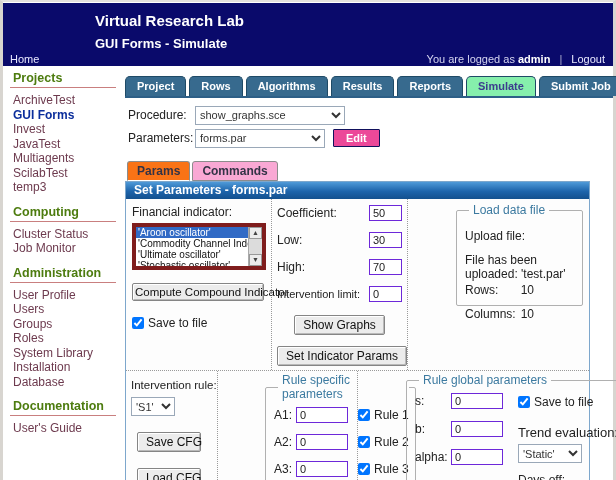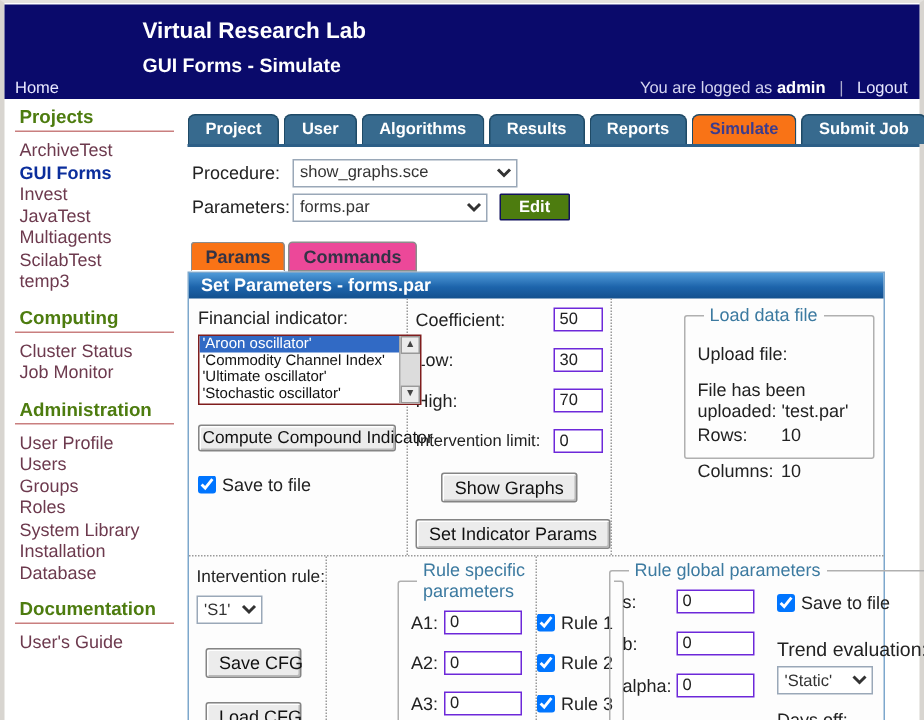--- a/index.html
+++ b/index.html
@@ -26,51 +26,51 @@
   .side-link { display:block; font-size:12px; line-height:14.5px; color:#6d3a4e;
                text-decoration:none; padding-left:3px; cursor:pointer; }
   .side-link.active { color:#0b2e9c; font-weight:bold; }
 
   
   .main { position:absolute; left:122px; top:74px; width:488px; }
   .tabstrip { display:flex; align-items:flex-end; border-bottom:2px solid #2d5f87; height:22px; }
   .tab { background:#376a8e; color:#fff; font-size:11px; font-weight:bold;
          padding:3px 11px 4px; margin-right:3px; border:1px solid #1f4a66; border-bottom:none;
          border-radius:5px 5px 0 0; cursor:pointer; white-space:nowrap; }
-  .tab.active { background:#f97316; color:#3c3c8e; }
+  .tab.active { background:#86efac; color:#3c3c8e; }
 
   .proc-rows { margin:7px 0 0 3px; }
   .proc-row { display:flex; align-items:center; margin-bottom:3px; height:20px; }
   .proc-label { width:67px; font-size:12px; color:#222; }
   select { font-size:11px; color:#333; height:19px; border:1px solid #9aa8b8; background:#fff; }
   .sel-proc { width:150px; } .sel-param { width:130px; }
-  .btn-edit { background:#4d7c0f; color:#fff; font-size:11px; font-weight:bold;
+  .btn-edit { background:#ec4899; color:#fff; font-size:11px; font-weight:bold;
               border:1px solid #11115c; padding:2px 12px; margin-left:8px; cursor:pointer; border-radius:1px; }
 
   .subtabs { margin:13px 0 0 2px; display:flex; }
   .subtab { font-size:12px; font-weight:bold; color:#333346; padding:2px 9px;
             border:1px solid #8c8c8c; border-radius:3px 3px 0 0; margin-right:2px; cursor:pointer; }
   .subtab.active { background:#f97316; border-bottom-color:#fff; }
-  .subtab.inactive { background:#ec4899; }
+  .subtab.inactive { background:#f9a8d4; }
 
   
   .panel { width:465px; border:1px solid #7da7cc; background:#fdfdfd; height:310px; }
   .panel-hdr { height:17px; background:linear-gradient(180deg,#4f9ad8 0%,#1d64ab 55%,#13508e 100%);
                color:#fff; font-size:12px; font-weight:bold; padding:1px 0 0 8px; }
   .top-sec { display:flex; border-bottom:1px dotted #9a9a9a; height:172px; }
   .col-fin { width:146px; border-right:1px dotted #9a9a9a; padding:6px 4px 0 6px; }
   .col-coef { width:136px; border-right:1px dotted #9a9a9a; padding:6px 5px 0 5px; }
   .col-load { flex:1; padding:2px 6px 0 4px; }
   .bot-sec { display:flex; height:115px; }
   .col-int { width:92px; border-right:1px dotted #9a9a9a; padding:8px 2px 0 5px; }
   .col-ruleB { width:140px; border-right:1px dotted #9a9a9a; padding:2px 3px 0 3px; }
   .col-ruleC { flex:1; padding:2px 18px 0 4px; }
 
   .f-label { font-size:12px; color:#222; margin-bottom:4px; }
-  .listbox { position:relative; width:149px; height:47px; border:1px solid #7f1d1d;
+  .listbox { position:relative; width:134px; height:47px; border:4px solid #7f1d1d;
              background:#fff; overflow:hidden; }
   .lb-items { margin-right:14px; }
   .lb-item { font-size:10px; line-height:11px; padding-left:2px; white-space:nowrap;
              color:#111; cursor:default; }
   .lb-item.selected { background:#316ac5; color:#fff; }
   .lb-scroll { position:absolute; right:0; top:0; bottom:0; width:14px; background:#dcdcdc;
                border-left:1px solid #aaa; display:flex; flex-direction:column;
                justify-content:space-between; }
   .lb-arrow { height:12px; background:#ececec; border:1px solid #999; font-size:7px;
               line-height:10px; text-align:center; color:#444; cursor:pointer; }
@@ -160,21 +160,21 @@
     <a class="side-link">Database</a>
 
     <div class="side-head">Documentation</div>
     <a class="side-link">User's Guide</a>
   </div>
 
   <div class="main">
 
     <div class="tabstrip">
       <div class="tab">Project</div>
-      <div class="tab">User</div>
+      <div class="tab">Rows</div>
       <div class="tab">Algorithms</div>
       <div class="tab">Results</div>
       <div class="tab">Reports</div>
       <div class="tab active">Simulate</div>
       <div class="tab">Submit Job</div>
     </div>
 
     <div class="proc-rows">
       <div class="proc-row">
         <span class="proc-label">Procedure:</span>

